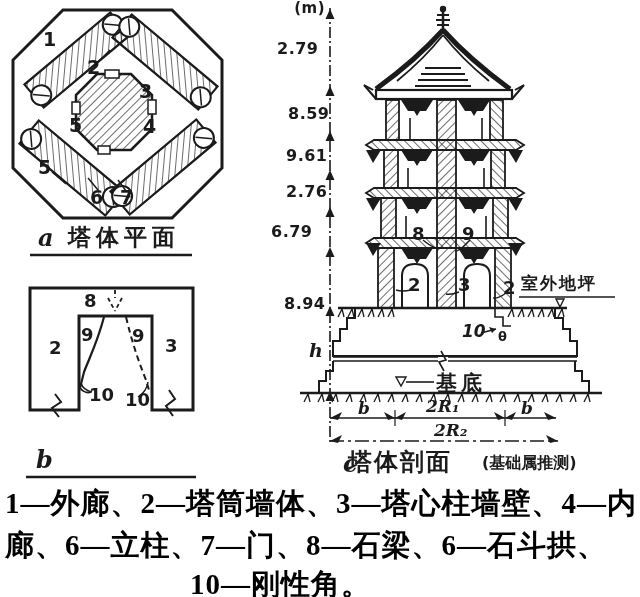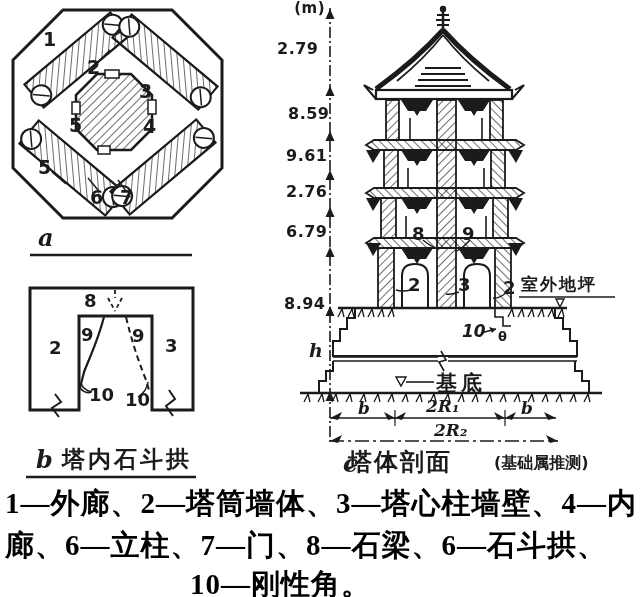--- a/index.html
+++ b/index.html
@@ -234,58 +234,58 @@
   <span class="lbl num" style="left:43px;top:30px">1</span>
   <span class="lbl num" style="left:87px;top:58px">2</span>
   <span class="lbl num" style="left:139px;top:82px">3</span>
   <span class="lbl num" style="left:69px;top:116px">5</span>
   <span class="lbl num" style="left:143px;top:117px">4</span>
   <span class="lbl num" style="left:38px;top:158px">5</span>
   <span class="lbl num" style="left:90px;top:188px">6</span>
   <span class="lbl num" style="left:120px;top:188px">7</span>
 
   <span class="lbl cap-letter" style="left:38px;top:226px">a</span>
+  <span class="lbl cap-title" style="left:68px;top:226px">塔体平面</span>
 
   <span class="lbl hand" style="left:84px;top:292px">8</span>
   <span class="lbl hand" style="left:81px;top:326px">9</span>
   <span class="lbl hand" style="left:132px;top:327px">9</span>
   <span class="lbl hand" style="left:49px;top:339px">2</span>
   <span class="lbl hand" style="left:165px;top:337px">3</span>
   <span class="lbl hand" style="left:89px;top:386px">10</span>
   <span class="lbl hand" style="left:125px;top:391px">10</span>
 
   <span class="lbl cap-letter" style="left:36px;top:448px">b</span>
-  <span class="lbl cap-title" style="left:62px;top:448px;letter-spacing:3px">塔内石斗拱</span>
 
   <span class="lbl scalev" style="left:285px;top:1px;font-size:15px">(m)</span>
   <span class="lbl scalev" style="left:277px;top:41px">2.79</span>
   <span class="lbl scalev" style="left:288px;top:106px">8.59</span>
   <span class="lbl scalev" style="left:286px;top:148px">9.61</span>
   <span class="lbl scalev" style="left:286px;top:184px">2.76</span>
-  <span class="lbl scalev" style="left:286px;top:224px">6.79</span>
+  <span class="lbl scalev" style="left:271px;top:224px">6.79</span>
   <span class="lbl scalev" style="left:284px;top:296px">8.94</span>
   <span class="lbl" style="left:309px;top:341px;font-size:19px;font-style:italic;font-family:'DejaVu Serif',serif">h</span>
 
   <span class="lbl hand" style="left:412px;top:225px">8</span>
   <span class="lbl hand" style="left:462px;top:225px">9</span>
   <span class="lbl hand" style="left:408px;top:276px">2</span>
   <span class="lbl hand" style="left:458px;top:276px">3</span>
   <span class="lbl hand" style="left:503px;top:279px">2</span>
 
   <span class="lbl" style="left:462px;top:323px;font-size:17px;font-style:italic">10</span>
   <span class="lbl" style="left:498px;top:330px;font-size:13px">θ</span>
   <span class="lbl" style="left:436px;top:373px;font-size:21px;font-weight:700;letter-spacing:4px;font-family:'Liberation Serif',serif">基底</span>
-  <span class="lbl" style="left:521px;top:276px;font-size:17px;font-weight:700;letter-spacing:2px;font-family:Liberation Serif, serif">室外地坪</span>
+  <span class="lbl" style="left:521px;top:276px;font-size:17px;font-weight:700;letter-spacing:2px;font-family:Liberation Mono, monospace">室外地坪</span>
 
   <span class="lbl dim" style="left:358px;top:400px">b</span>
   <span class="lbl dim" style="left:426px;top:398px">2R₁</span>
   <span class="lbl dim" style="left:521px;top:400px">b</span>
   <span class="lbl dim" style="left:434px;top:422px">2R₂</span>
 
   <span class="lbl cap-letter" style="left:343px;top:452px">c</span>
   <span class="lbl cap-title" style="left:348px;top:450px;letter-spacing:2px;font-size:24px">塔体剖面</span>
-  <span class="lbl cap-note" style="left:494px;top:455px">(基础属推测)</span>
+  <span class="lbl cap-note" style="left:482px;top:455px">(基础属推测)</span>
 
   <div class="legend-line" style="left:5px;top:484px">1—外廊、2—塔筒墙体、3—塔心柱墙壁、4—内</div>
   <div class="legend-line" style="left:5px;top:526px">廊、6—立柱、7—门、8—石梁、6—石斗拱、</div>
   <div class="legend-line" style="left:190px;top:565px">10—刚性角。</div>
 
 </div>
 
 </body></html>

